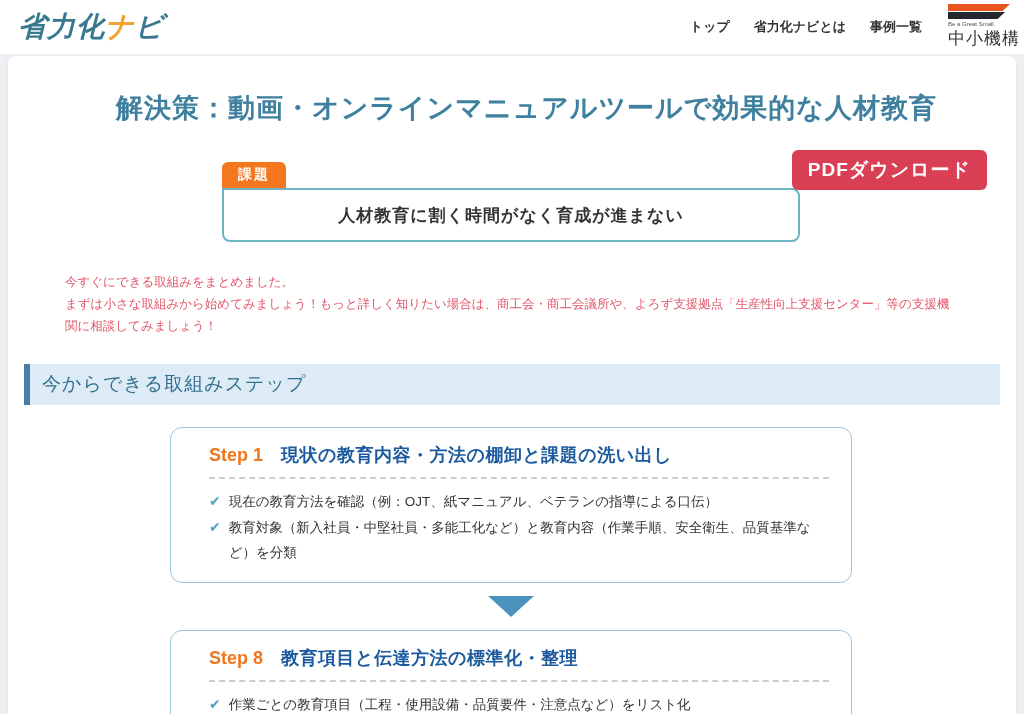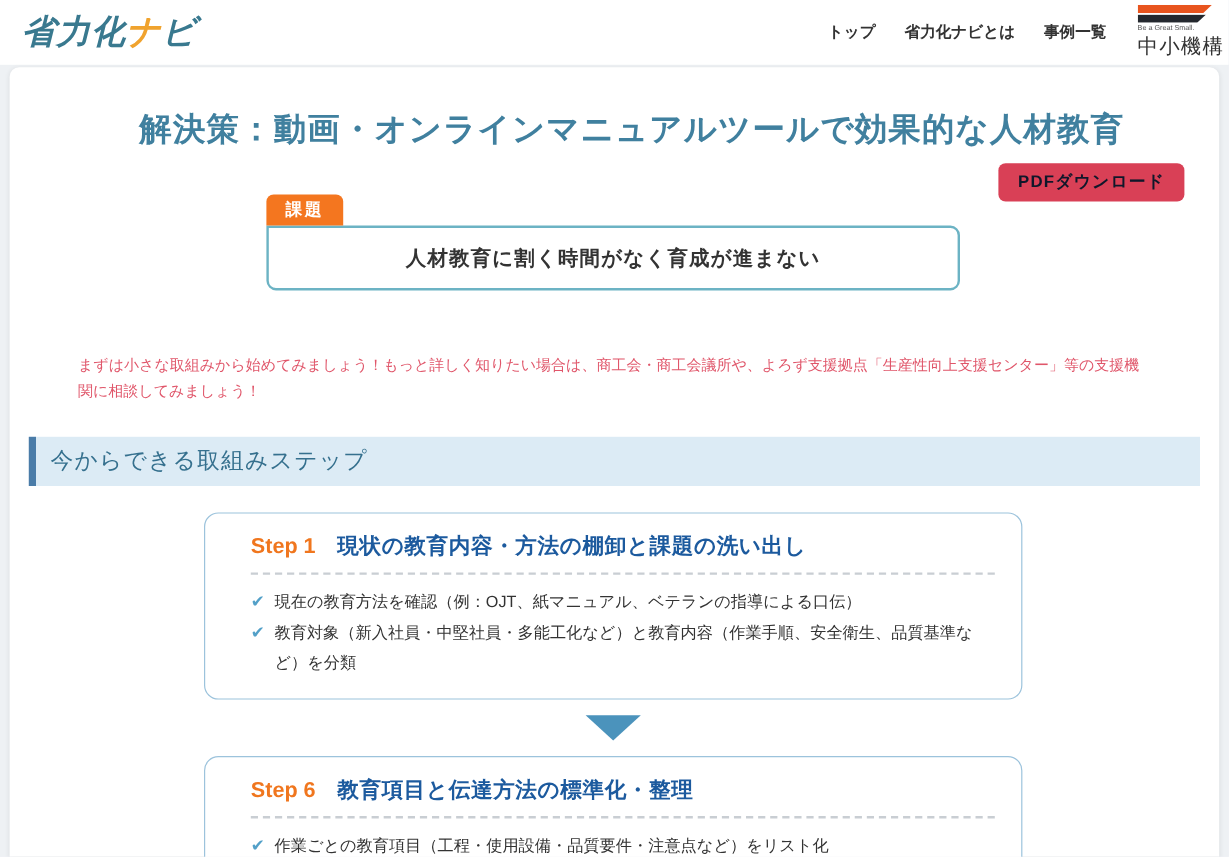--- a/index.html
+++ b/index.html
@@ -61,24 +61,24 @@
     text-align: center;
     padding-top: 34px;
     font-size: 27px;
     font-weight: bold;
     color: #40809f;
     letter-spacing: 1px;
     padding-left: 29px;
   }
   .pdf-button {
     position: absolute;
-    top: 80px; right: 29px;
+    top: 94px; right: 29px;
     background: #d94056;
-    color: #0f172a;
-    font-size: 14px;
+    color: #ffffff;
+    font-size: 19px;
     font-weight: bold;
     border: none;
     border-radius: 6px;
     padding: 7px 16px;
     cursor: pointer;
     letter-spacing: 1px;
   }
   
   .issue-block { margin: 36px 0 0 214px; width: 578px; }
   .issue-badge {
@@ -180,21 +180,21 @@
   <h1 class="page-title">解決策：動画・オンラインマニュアルツールで効果的な人材教育</h1>
 
   <button class="pdf-button">PDFダウンロード</button>
 
   <div class="issue-block">
     <div class="issue-badge">課題</div>
     <div class="issue-box">人材教育に割く時間がなく育成が進まない</div>
   </div>
 
   <p class="intro-text">
-    <br>
+    <span>今すぐにできる取組みをまとめました。</span><br>
     <span>まずは小さな取組みから始めてみましょう！もっと詳しく知りたい場合は、商工会・商工会議所や、よろず支援拠点「生産性向上支援センター」等の支援機関に相談してみましょう！</span>
   </p>
 
   <div class="section-heading">今からできる取組みステップ</div>
 
   <div class="steps-wrap">
 
     <div class="step-box">
       <div class="step-head">
         <span class="step-label">Step 1</span>
@@ -208,21 +208,21 @@
       <div class="step-item">
         <span class="check-icon">✔</span>
         <span>教育対象（新入社員・中堅社員・多能工化など）と教育内容（作業手順、安全衛生、品質基準など）を分類</span>
       </div>
     </div>
 
     <div class="step-arrow"></div>
 
     <div class="step-box">
       <div class="step-head">
-        <span class="step-label">Step 6</span>
+        <span class="step-label">Step 8</span>
         <span class="step-title">教育項目と伝達方法の標準化・整理</span>
       </div>
       <hr class="step-divider">
       <div class="step-item">
         <span class="check-icon">✔</span>
         <span>作業ごとの教育項目（工程・使用設備・品質要件・注意点など）をリスト化</span>
       </div>
 
     </div>
 

